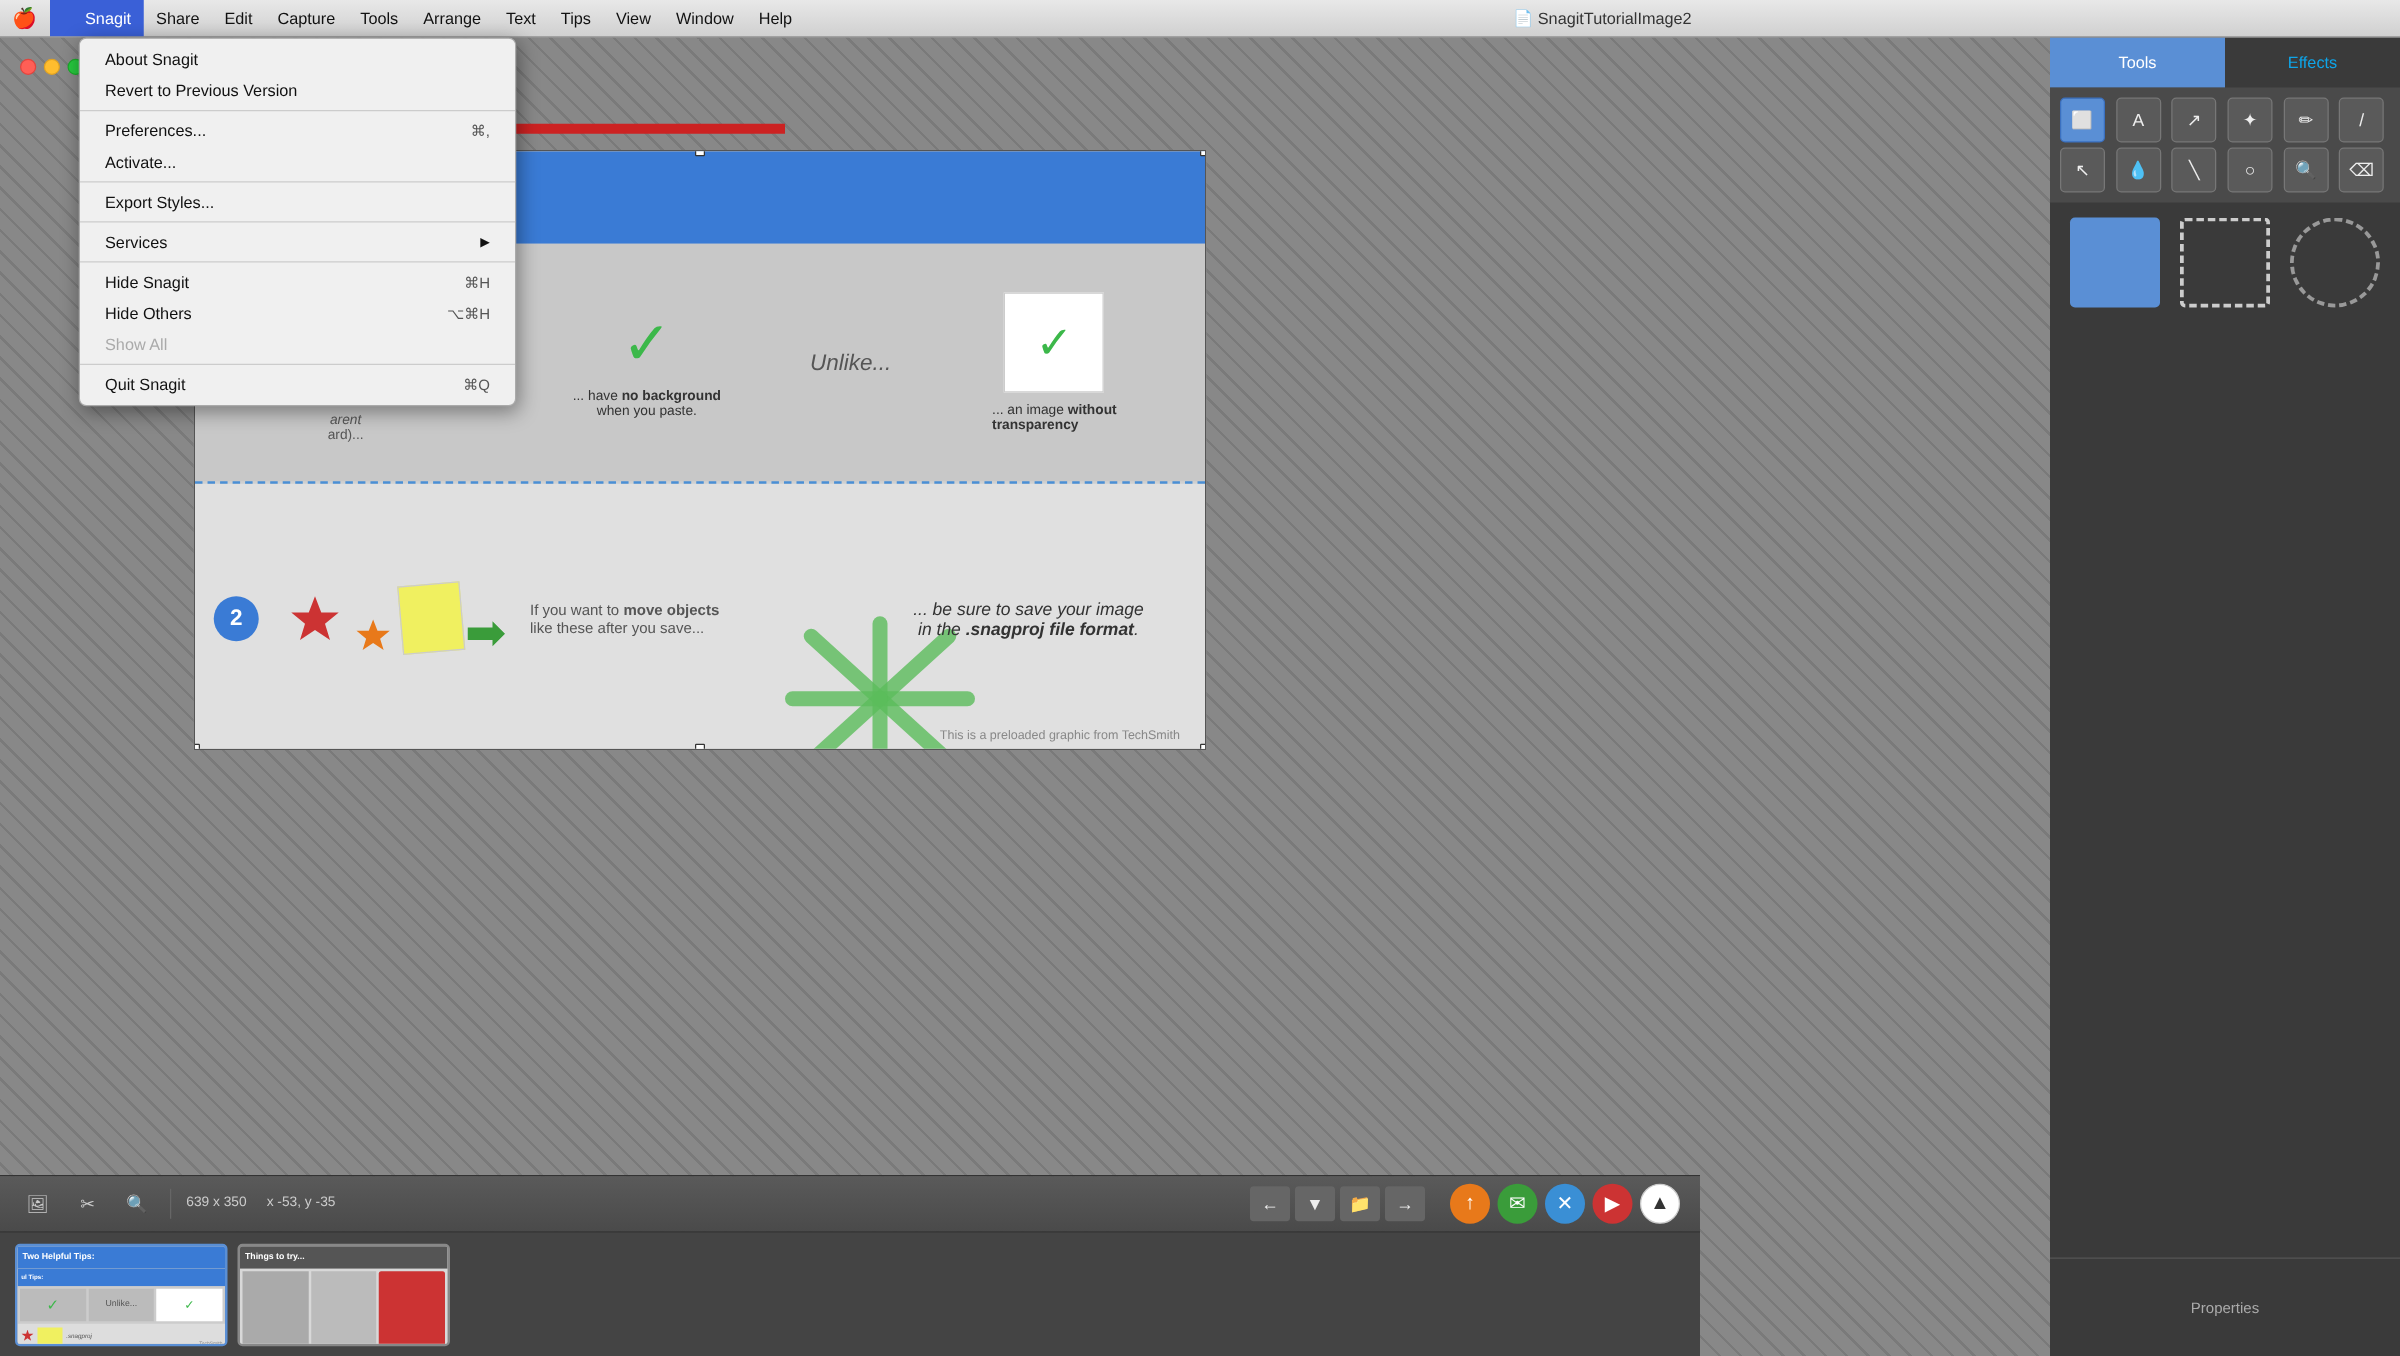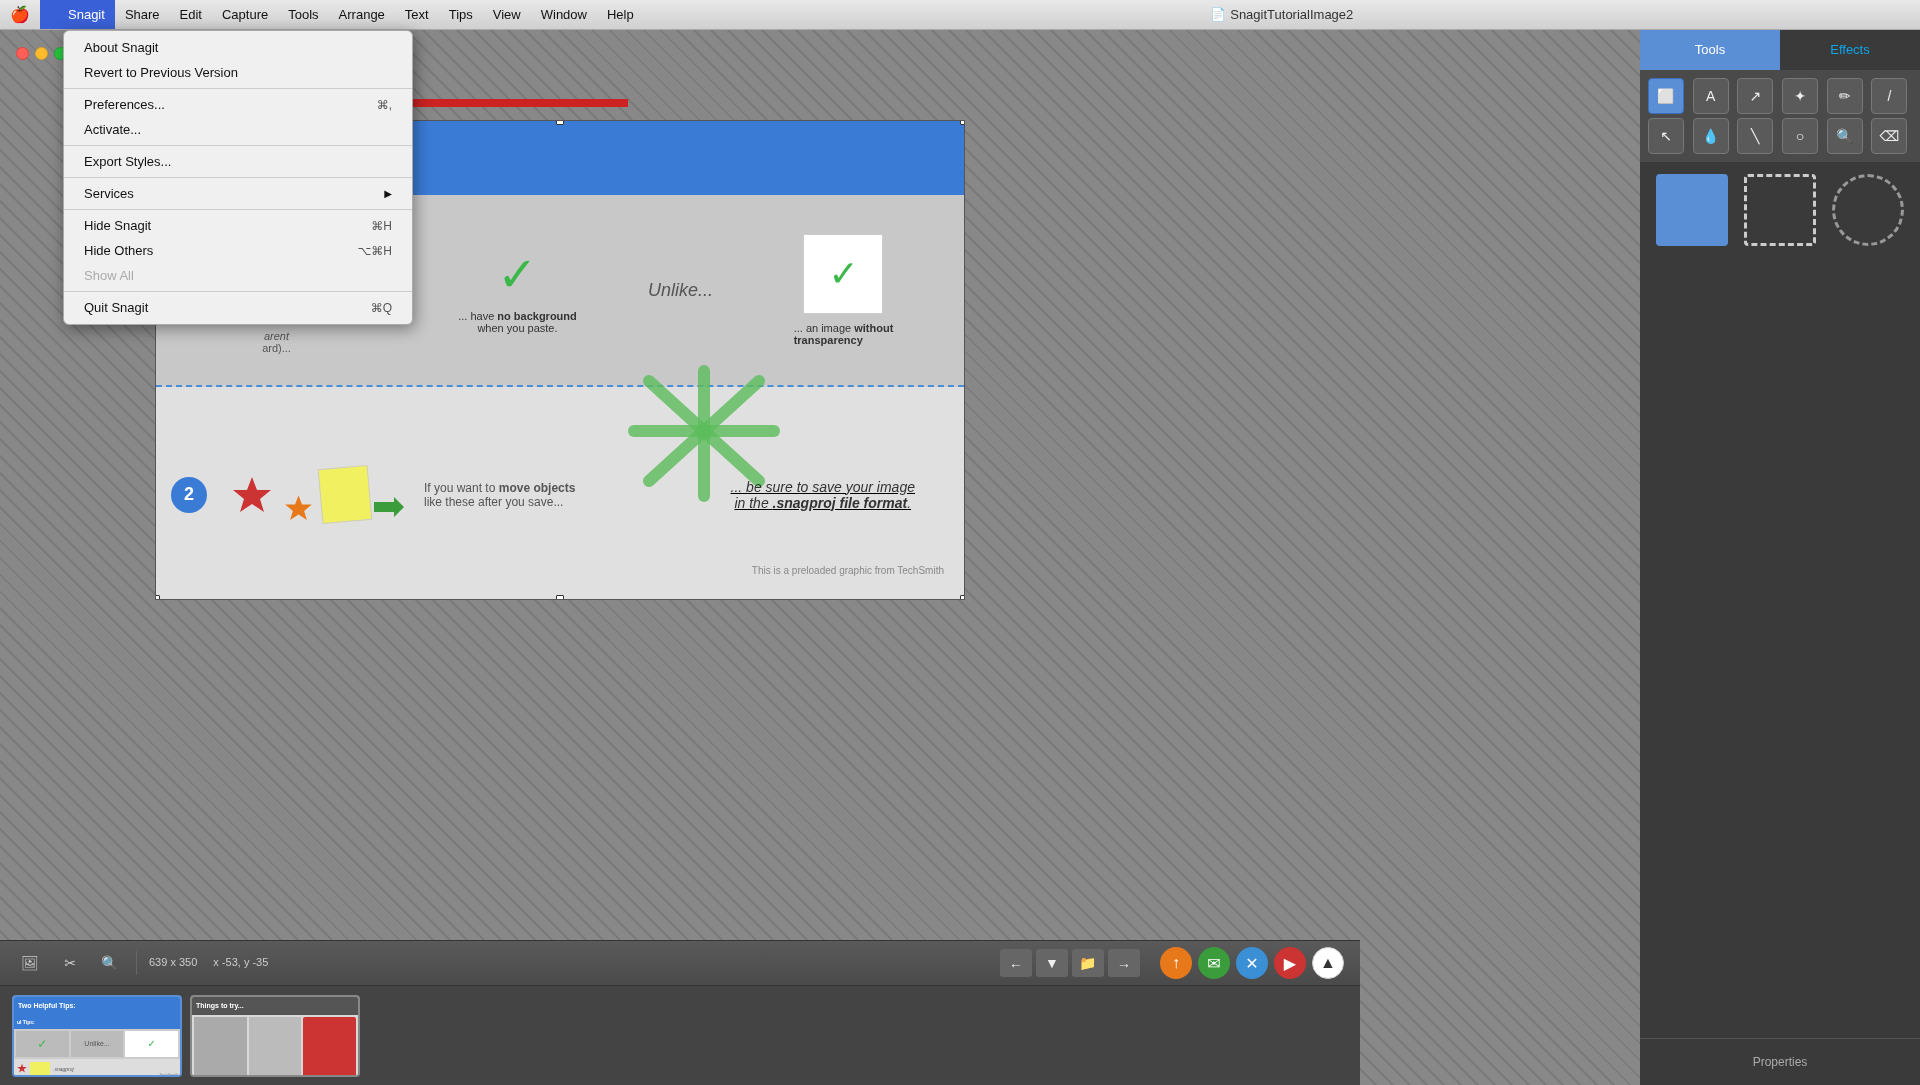--- a/index.html
+++ b/index.html
@@ -262,21 +262,21 @@
     }
     .shape-dashed-round {
       width: 72px;
       height: 72px;
       border: 3px dashed #999;
       border-radius: 50%;
       background: transparent;
     }
     #properties-section {
       margin-top: auto;
-      padding: 8px;
+      padding: 24px;
       border-top: 1px solid #555;
     }
     .properties-label {
       color: #aaa;
       font-size: 12px;
       text-align: center;
       padding: 8px;
     }
 
     
@@ -501,38 +501,38 @@
 
           <svg width="30" height="30" viewBox="0 0 30 30">
               <polygon points="0,10 20,10 20,5 30,15 20,25 20,20 0,20" fill="#3a9c3a"></polygon>
             </svg>
         </div>
 
         <div style="flex:1;font-size:12px;color:#555;">
           If you want to <strong>move objects</strong><br>like these after you save...
         </div>
 
-        <div style="flex:1;display:flex;align-items:flex-end;justify-content:center;text-decoration:underline;">
+        <div style="flex:1;display:flex;align-items:flex-start;justify-content:center;">
 
           <svg width="200" height="160" viewBox="0 0 200 160" style="position:absolute;right:160px;">
             <line x1="100" y1="80" x2="100" y2="20" stroke="#5cbd5c" stroke-width="12" stroke-linecap="round" opacity="0.8"></line>
             <line x1="100" y1="80" x2="155" y2="30" stroke="#5cbd5c" stroke-width="12" stroke-linecap="round" opacity="0.8"></line>
             <line x1="100" y1="80" x2="170" y2="80" stroke="#5cbd5c" stroke-width="12" stroke-linecap="round" opacity="0.8"></line>
             <line x1="100" y1="80" x2="155" y2="130" stroke="#5cbd5c" stroke-width="12" stroke-linecap="round" opacity="0.8"></line>
             <line x1="100" y1="80" x2="100" y2="145" stroke="#5cbd5c" stroke-width="12" stroke-linecap="round" opacity="0.8"></line>
             <line x1="100" y1="80" x2="45" y2="130" stroke="#5cbd5c" stroke-width="12" stroke-linecap="round" opacity="0.8"></line>
             <line x1="100" y1="80" x2="30" y2="80" stroke="#5cbd5c" stroke-width="12" stroke-linecap="round" opacity="0.8"></line>
             <line x1="100" y1="80" x2="45" y2="30" stroke="#5cbd5c" stroke-width="12" stroke-linecap="round" opacity="0.8"></line>
           </svg>
           <div style="font-size:14px;color:#333;text-align:center;font-style:italic;z-index:10;position:relative;">
             ... be sure to save your image<br>in the <strong>.snagproj file format</strong>.
           </div>
         </div>
 
-        <div style="position:absolute;bottom:23px;right:20px;font-size:10px;color:#888;">This is a preloaded graphic from TechSmith</div>
+        <div style="position:absolute;bottom:5px;right:20px;font-size:10px;color:#888;">This is a preloaded graphic from TechSmith</div>
       </div>
     </div>
 
     <div id="bottom-toolbar">
       <div class="bottom-icon">🖼</div>
       <div class="bottom-icon">✂</div>
       <div class="bottom-icon">🔍</div>
       <div class="bottom-separator"></div>
       <div class="coords-label">639 x 350</div>
       <div class="coords-label" style="margin-left:4px;">x -53, y -35</div>

